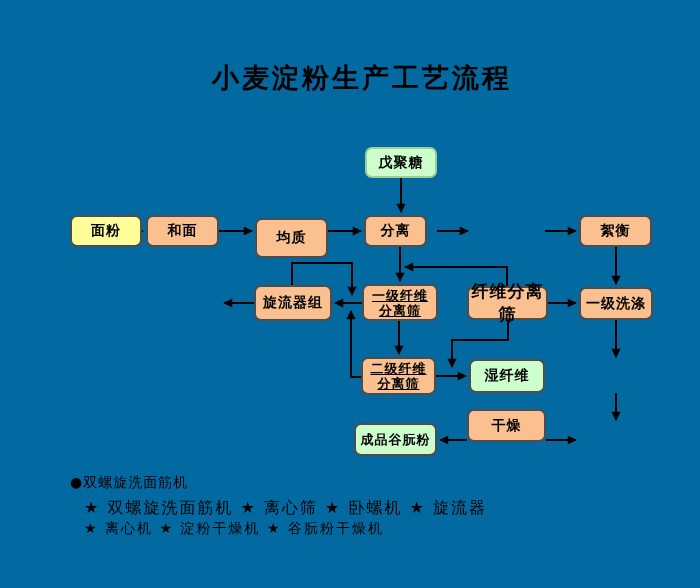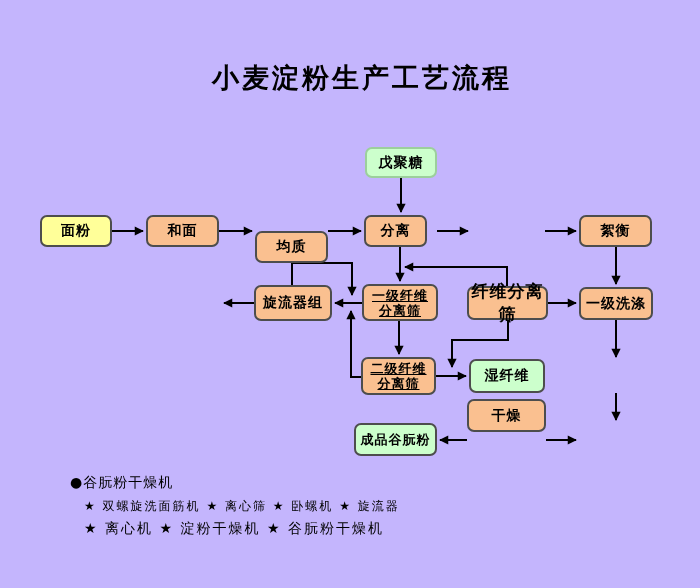--- a/index.html
+++ b/index.html
@@ -1,37 +1,37 @@
 <!DOCTYPE html>
 <html><head>
 <meta charset="utf-8">
 <style>
   html,body{margin:0;padding:0;background:#ffffff;}
   .canvas{
-    position:relative;width:700px;height:588px;background:#c4b5fd;
+    position:relative;width:700px;height:588px;background:#0369a1;
     font-family:"DejaVu Sans",sans-serif;overflow:hidden;color:#000;
   }
   .title{
     position:absolute;left:362px;top:60px;transform:translateX(-50%);
     font-size:27px;font-weight:bold;letter-spacing:3px;white-space:nowrap;color:#000;
   }
   .node{
     position:absolute;display:flex;align-items:center;justify-content:center;
     border:2px solid #4d4d4d;border-radius:7px;box-sizing:border-box;
     font-size:14px;font-weight:bold;text-align:center;letter-spacing:1px;color:#000;
   }
   .orange{background:#FAC090;}
-  .yellow{background:#FFFF99;}
+  .yellow{background:#FFFF99;margin-left:30px;}
   .green{background:#CCFFCC;}
   .soft-border{border-color:#9ccf9c;}
   .two{white-space:pre-line;line-height:15px;font-size:13px;text-decoration:underline;}
   .arrows{position:absolute;left:0;top:0;}
   .arrows polyline{fill:none;stroke:#000;stroke-width:2;}
   .legend-heading{position:absolute;left:70px;top:474px;font-size:14px;letter-spacing:1px;}
-  .legend-line1{position:absolute;left:84px;top:498px;font-size:12px;letter-spacing:2px;}
+  .legend-line1{position:absolute;left:84px;top:498px;font-size:16px;letter-spacing:2px;}
   .legend-line2{position:absolute;left:84px;top:520px;font-size:14px;letter-spacing:2px;}
 </style>
 </head>
 <body>
 
 <div class="canvas">
 
   <div class="title">小麦淀粉生产工艺流程</div>
 
   <svg class="arrows" width="700" height="588">
@@ -60,36 +60,36 @@
     <polyline points="616,320 616,357" marker-end="url(#ah)"></polyline>
     <polyline points="616,393 616,420" marker-end="url(#ah)"></polyline>
     <polyline points="467,440 440,440" marker-end="url(#ah)"></polyline>
     <polyline points="546,440 576,440" marker-end="url(#ah)"></polyline>
   </svg>
 
   <div class="node green soft-border" style="left:365px;top:147px;width:72px;height:31px">戊聚糖</div>
 
   <div class="node yellow" style="left:40px;top:215px;width:72px;height:32px">面粉</div>
   <div class="node orange" style="left:146px;top:215px;width:73px;height:32px">和面</div>
-  <div class="node orange" style="left:255px;top:231px;width:73px;height:32px">均质</div>
+  <div class="node orange" style="left:255px;top:218px;width:73px;height:40px">均质</div>
   <div class="node orange" style="left:364px;top:215px;width:63px;height:32px">分离</div>
   <div class="node orange" style="left:579px;top:215px;width:73px;height:32px">絮衡</div>
 
   <div class="node orange" style="left:254px;top:285px;width:78px;height:36px">旋流器组</div>
   <div class="node orange two" style="left:362px;top:284px;width:76px;height:37px">一级纤维
 分离筛</div>
   <div class="node orange" style="left:467px;top:286px;width:81px;height:34px;font-size:17px">纤维分离筛</div>
   <div class="node orange" style="left:579px;top:287px;width:74px;height:33px">一级洗涤</div>
 
   <div class="node orange two" style="left:361px;top:357px;width:75px;height:38px">二级纤维
 分离筛</div>
   <div class="node green" style="left:469px;top:359px;width:76px;height:34px">湿纤维</div>
 
   <div class="node green" style="left:354px;top:423px;width:83px;height:33px;font-size:13px">成品谷朊粉</div>
-  <div class="node orange" style="left:467px;top:399px;width:79px;height:33px">干燥</div>
+  <div class="node orange" style="left:467px;top:409px;width:79px;height:33px">干燥</div>
 
   <div class="legend-heading">
-    <span>●</span><span>谷朊粉干燥机</span>
+    <span>●</span><span>双螺旋洗面筋机</span>
   </div>
   <div class="legend-line1">★  双螺旋洗面筋机  ★  离心筛  ★  卧螺机  ★  旋流器</div>
   <div class="legend-line2">★  离心机  ★  淀粉干燥机  ★  谷朊粉干燥机</div>
 
 </div>
 
 </body></html>

